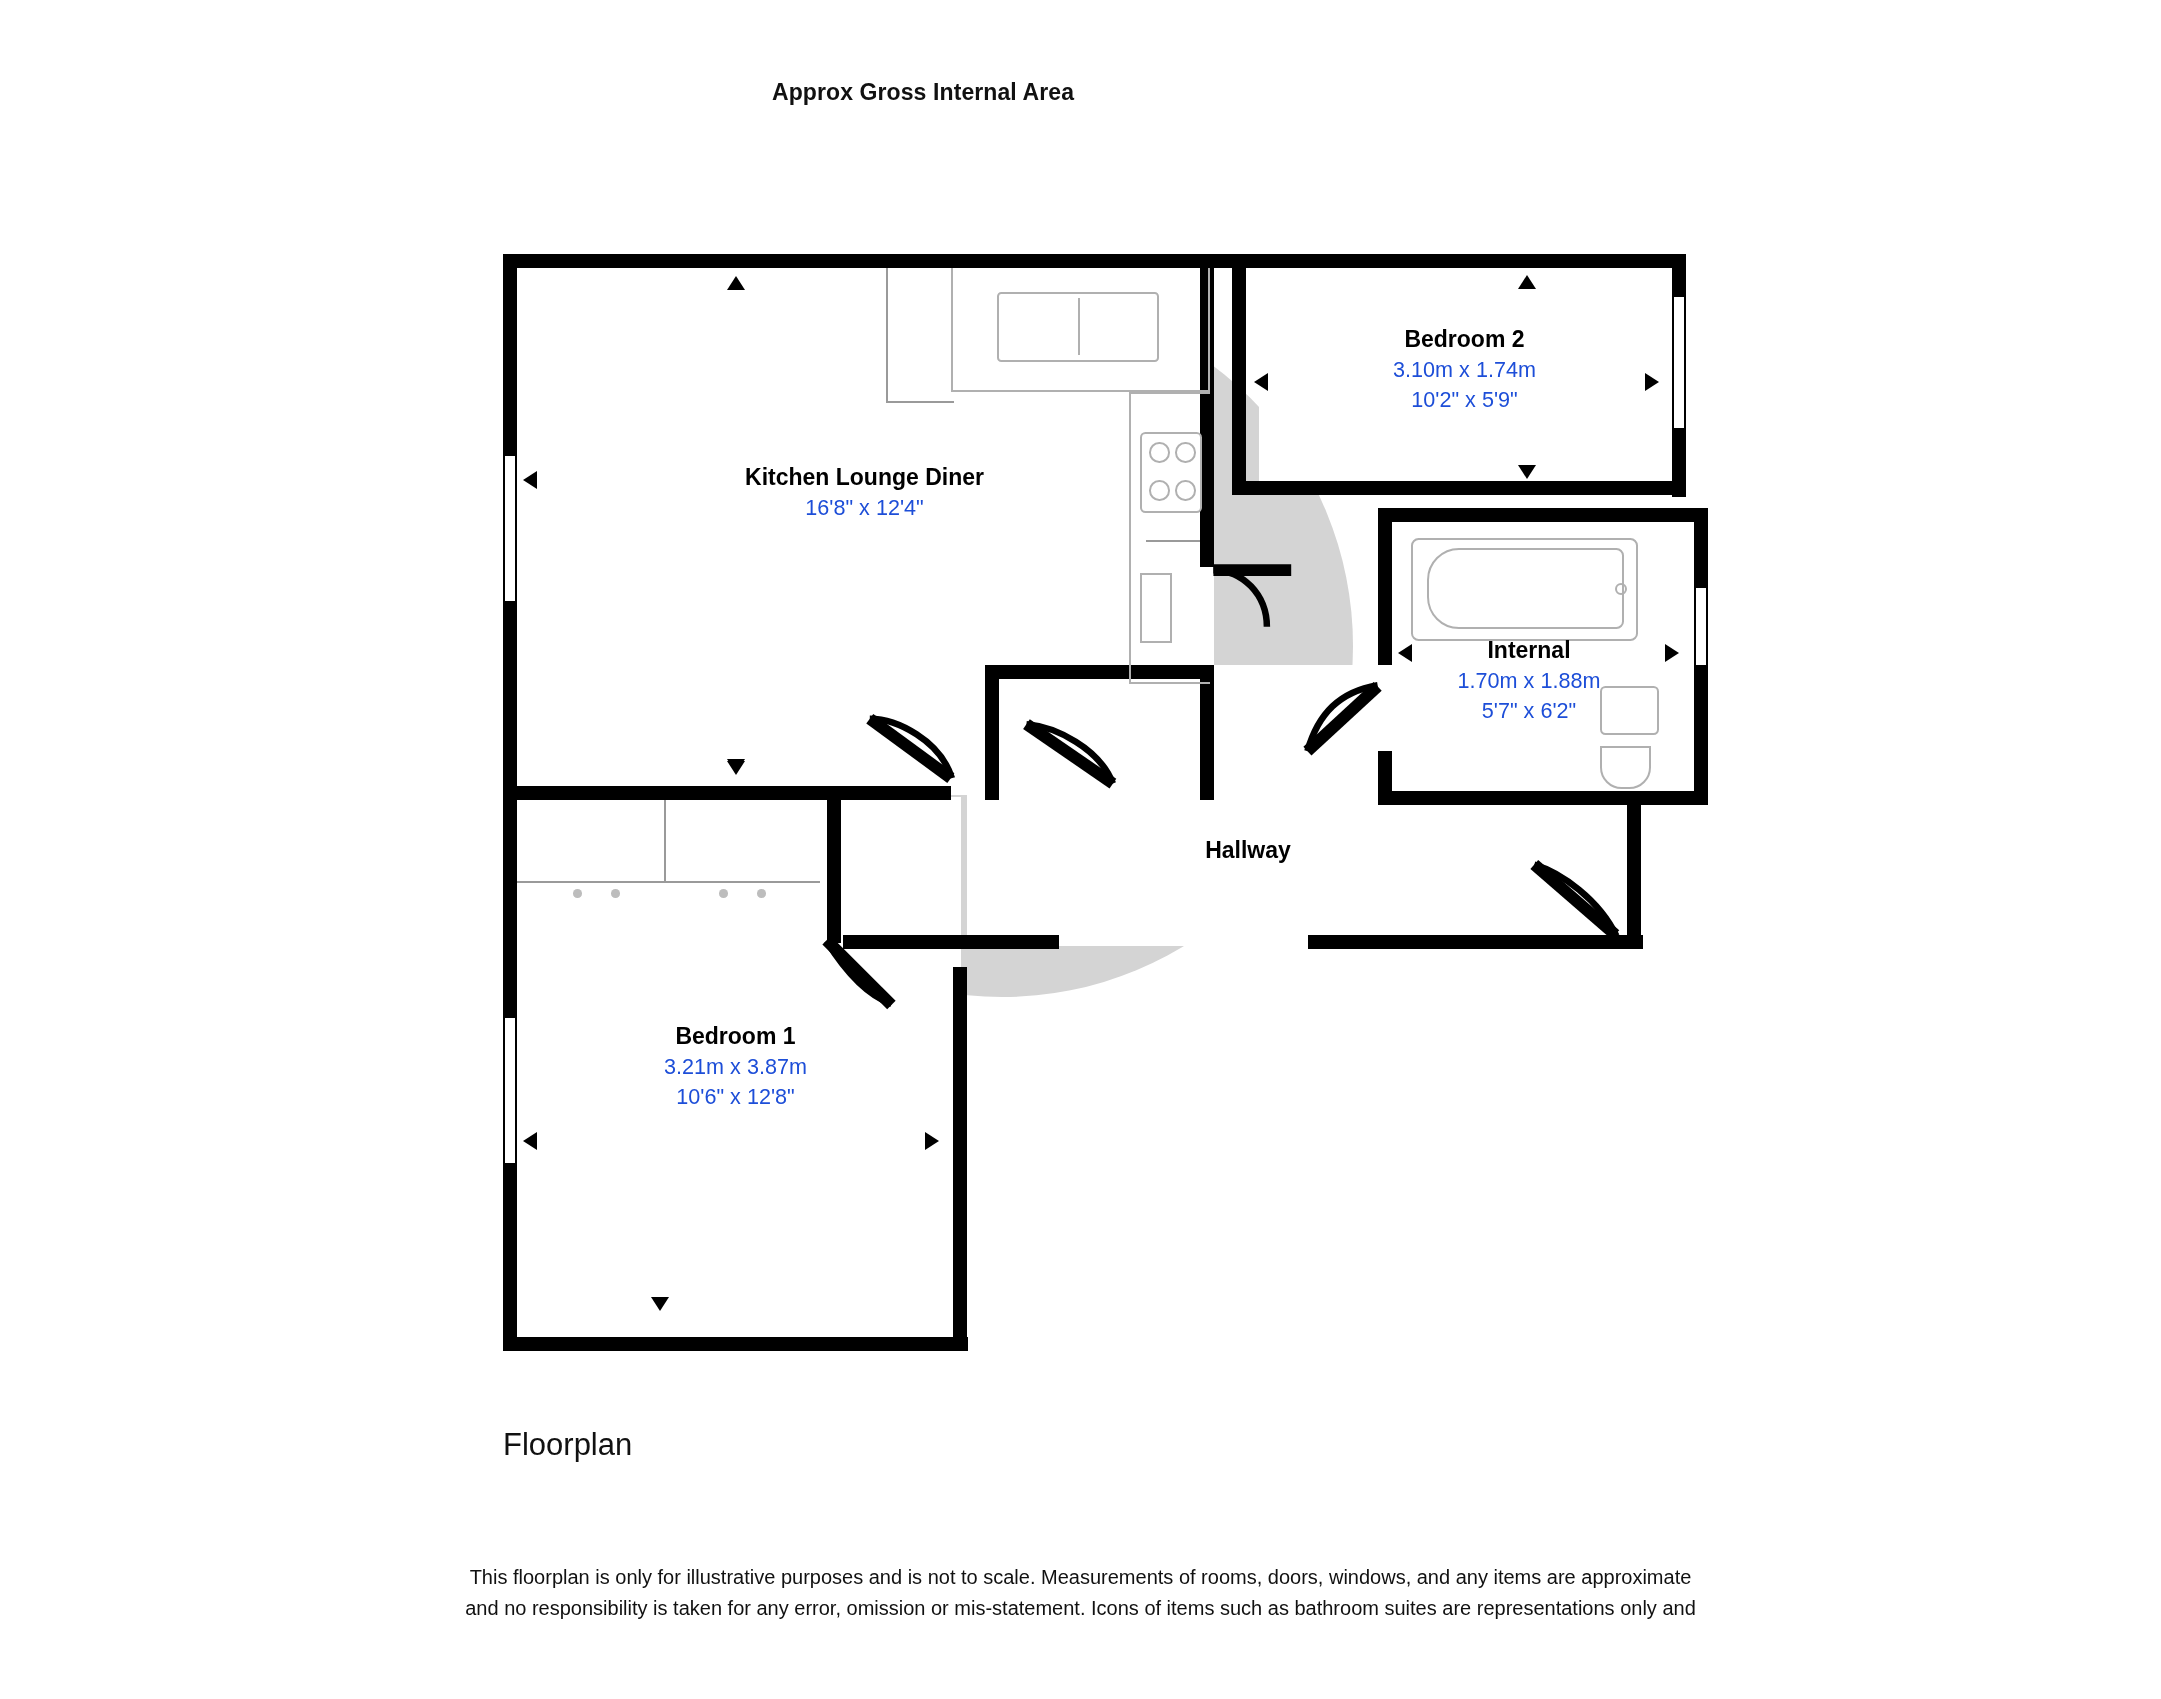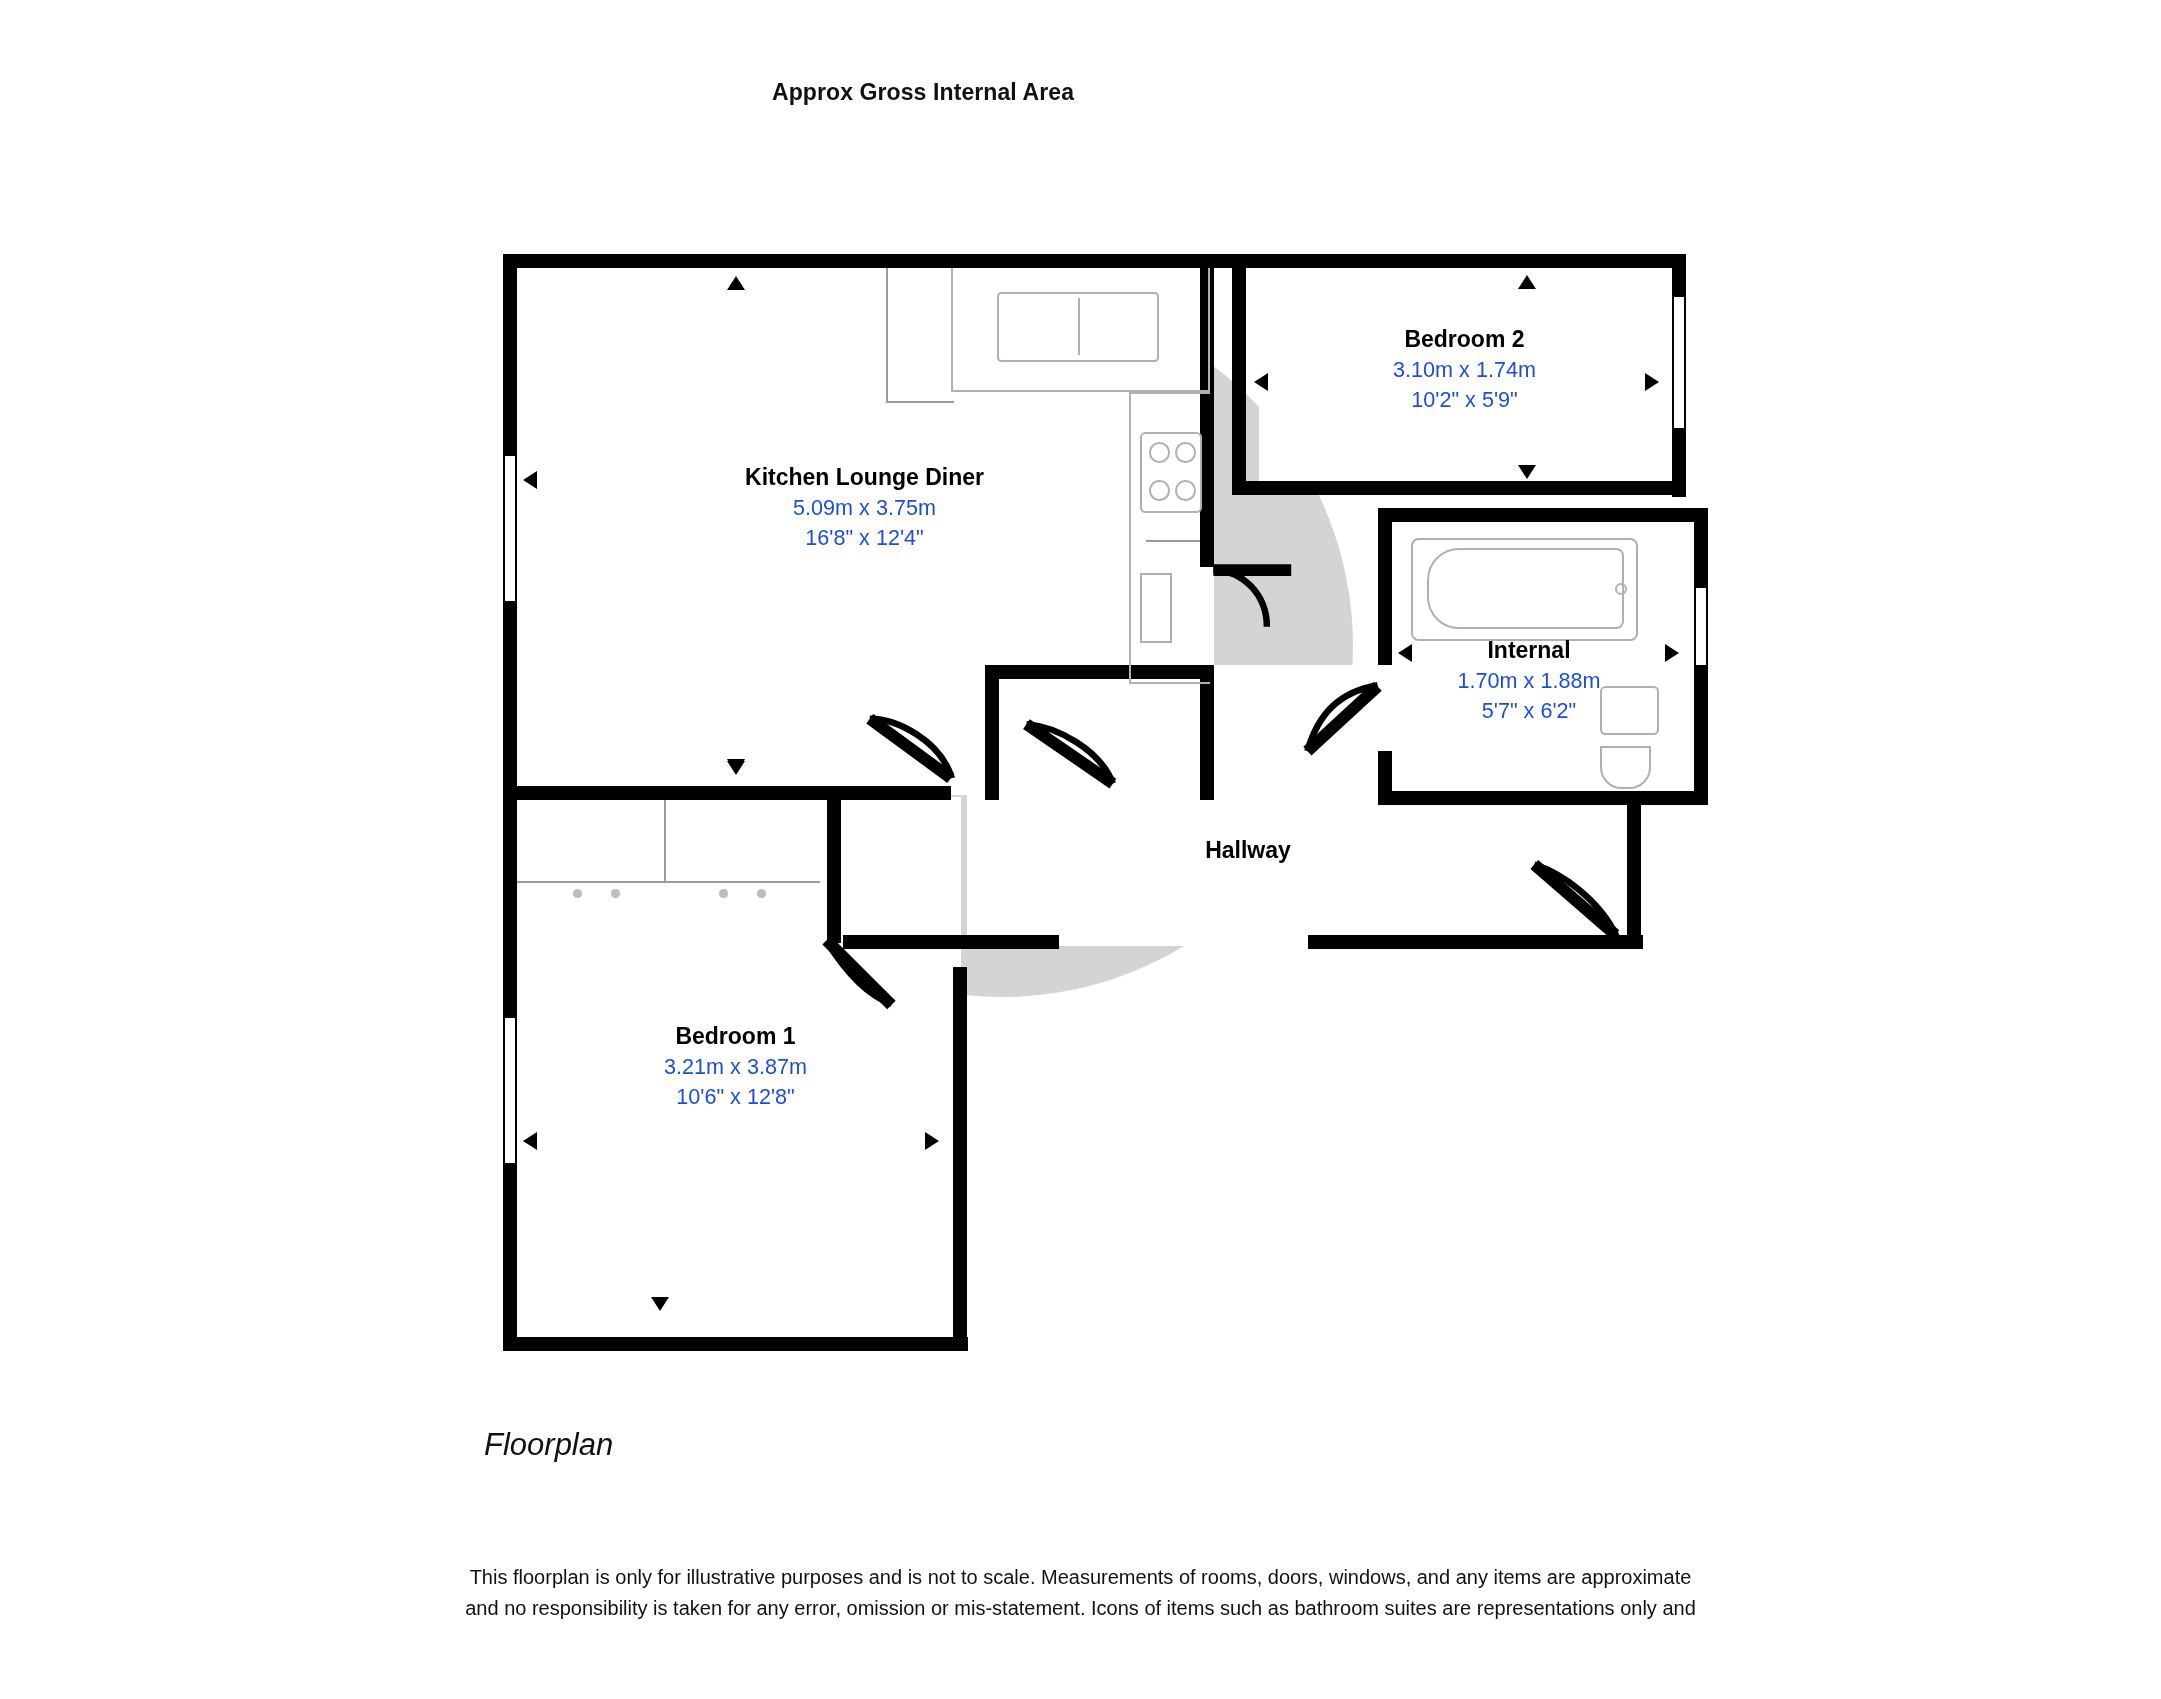--- a/index.html
+++ b/index.html
@@ -164,25 +164,24 @@
     position: absolute;
     border: 2.2px solid #b0b0b0;
     box-sizing: border-box;
     z-index: 5;
     background: transparent;
   }
 
   
   #floorplan-caption {
     position: absolute;
-    left: 484px;
+    left: 503px;
     top: 1427px;
     font-size: 31px;
     color: #111111;
-    font-style: italic;
   }
   #disclaimer {
     position: absolute;
     left: 0;
     top: 1562px;
     width: 2161px;
     text-align: center;
     font-size: 20px;
     line-height: 1.55;
     color: #111111;
@@ -315,21 +314,20 @@
   <div class="arrow left" style="left:1398px;top:644px;"></div>
   <div class="arrow right" style="left:1665px;top:644px;"></div>
 
   <div class="arrow left" style="left:523px;top:1132px;"></div>
   <div class="arrow right" style="left:925px;top:1132px;"></div>
   <div class="arrow down" style="left:651px;top:1297px;"></div>
   <div class="arrow down" style="left:727px;top:761px;"></div>
 
   <div class="room-label" style="left:532px;top:462px;width:665px;">
     <div class="name">Kitchen Lounge Diner</div>
-    <div class="dim">5.09m x 3.75m</div>
     <div class="dim">16'8" x 12'4"</div>
   </div>
 
   <div class="room-label" style="left:1259px;top:324px;width:411px;">
     <div class="name">Bedroom 2</div>
     <div class="dim">3.10m x 1.74m</div>
     <div class="dim">10'2" x 5'9"</div>
   </div>
 
   <div class="room-label" style="left:1340px;top:635px;width:378px;">

